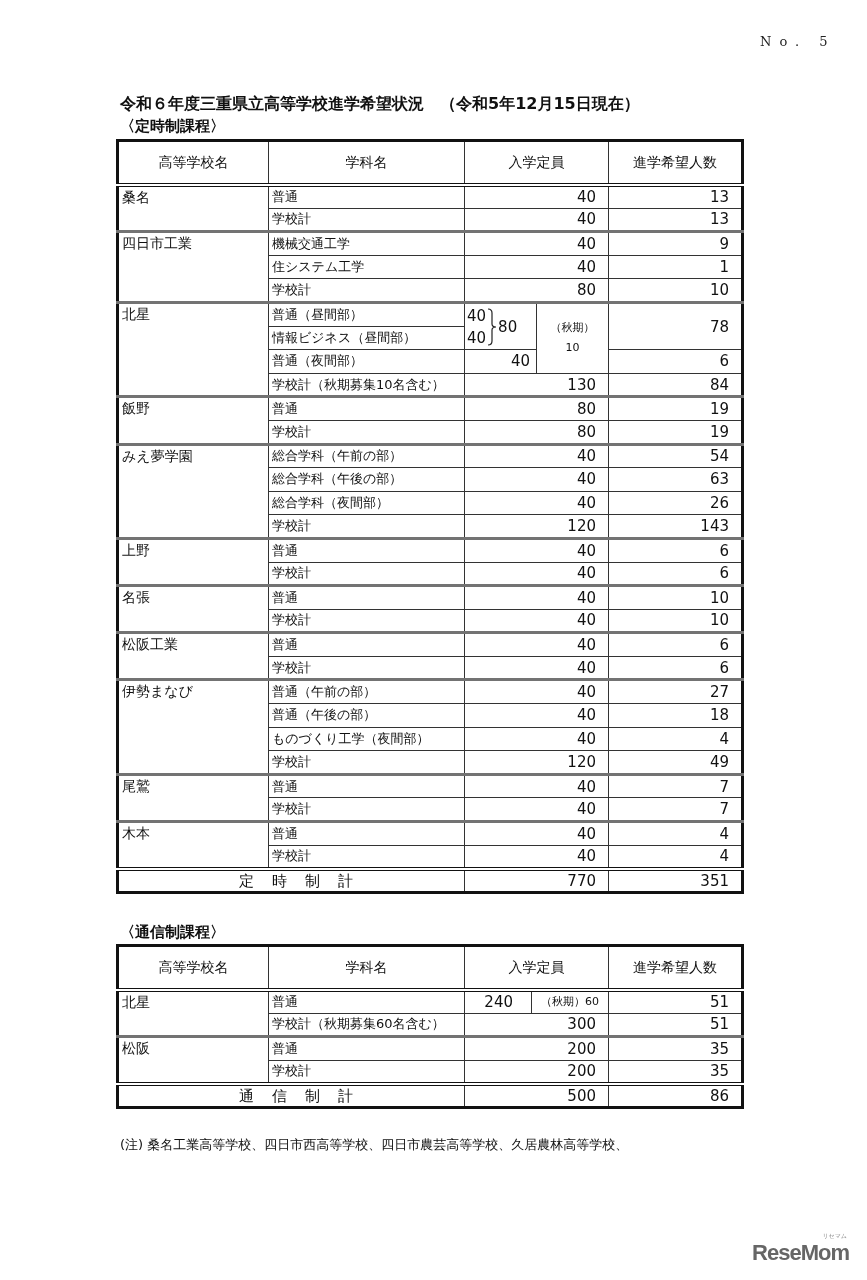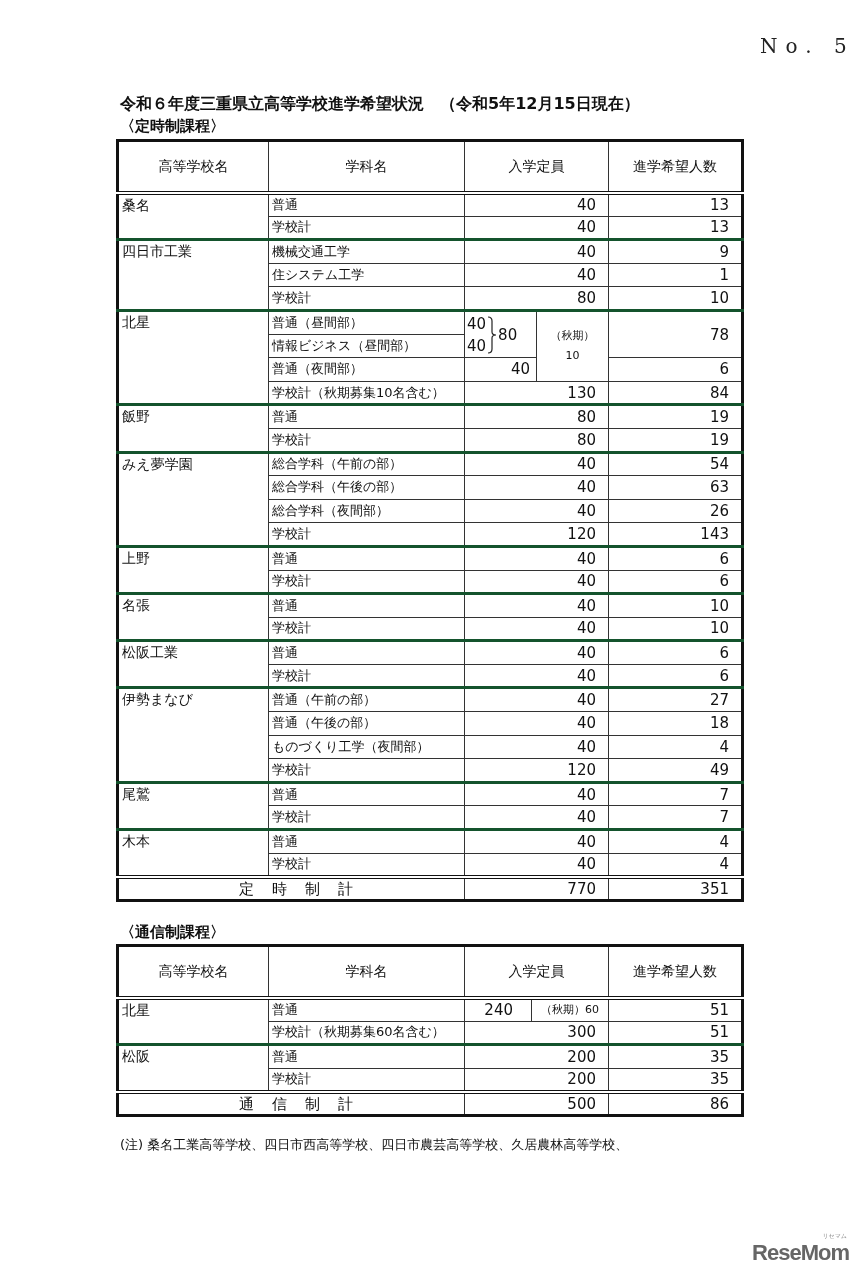--- a/index.html
+++ b/index.html
@@ -1,26 +1,26 @@
 <!DOCTYPE html>
 <html><head>
 <meta charset="utf-8">
 <style>
   * { box-sizing: border-box; margin: 0; padding: 0; }
   html, body { width: 867px; height: 1280px; background: #ffffff; overflow: hidden; }
   body { position: relative; font-family: "DejaVu Sans", "Liberation Sans", sans-serif; color: #111; }
-  .page-no { position: absolute; top: 34px; left: 760px; font-family: "DejaVu Serif", "Liberation Serif", serif; font-size: 20px; letter-spacing: 8px; color: #222; }
+  .page-no { position: absolute; top: 34px; left: 760px; font-family: "DejaVu Serif", "Liberation Serif", serif; font-size: 13px; letter-spacing: 8px; color: #222; }
   .title { position: absolute; top: 94px; left: 120px; font-size: 16px; font-weight: bold; color: #111; white-space: nowrap; }
   .title .date { margin-left: 16px; }
   .section-label { position: absolute; left: 120px; font-size: 15px; font-weight: bold; color: #111; }
   table.grid { position: absolute; left: 116px; width: 625px; border-collapse: collapse; border: 3px solid #111; table-layout: fixed; font-size: 14px; }
   table.grid td, table.grid th { border: 1px solid #333; height: 23.6px; padding: 0 3px; line-height: 20px; vertical-align: middle; white-space: nowrap; overflow: hidden; }
-  table.grid th { height: 52px; font-weight: normal; font-size: 14px; text-align: center; }
+  table.grid th { height: 44px; font-weight: normal; font-size: 14px; text-align: center; }
   table.grid tr.head-row th { border-bottom: 4px double #111; }
-  table.grid tr.group-start td { border-top: 3px solid #14532d; margin-left: 22px; }
+  table.grid tr.group-start td { border-top: 3px solid #737373; margin-left: 22px; }
   table.grid td.school { vertical-align: top; text-align: left; font-weight: normal; }
   table.grid td.num { text-align: right; padding-right: 12px; font-size: 15px; }
   table.grid td.dept { font-size: 13px; }
   table.grid tr.total-row td { border-top: 4px double #111; font-size: 15px; }
   table.grid td.total-label { text-align: center; letter-spacing: 18px; padding-left: 30px; }
   .sub-cap { font-size: 11px; text-align: center; line-height: 13px; }
   .bracket-wrap { display: flex; align-items: center; justify-content: flex-start; height: 100%; }
   .note { position: absolute; left: 120px; top: 1133px; font-size: 13px; line-height: 24px; color: #111; width: 640px; }
   .note .line2, .note .line3 { padding-left: 24px; display: block; }
   .logo { position: absolute; right: 18px; top: 1240px; font-family: "Liberation Sans", sans-serif; font-weight: bold; font-size: 22px; color: #666; letter-spacing: -1px; }

